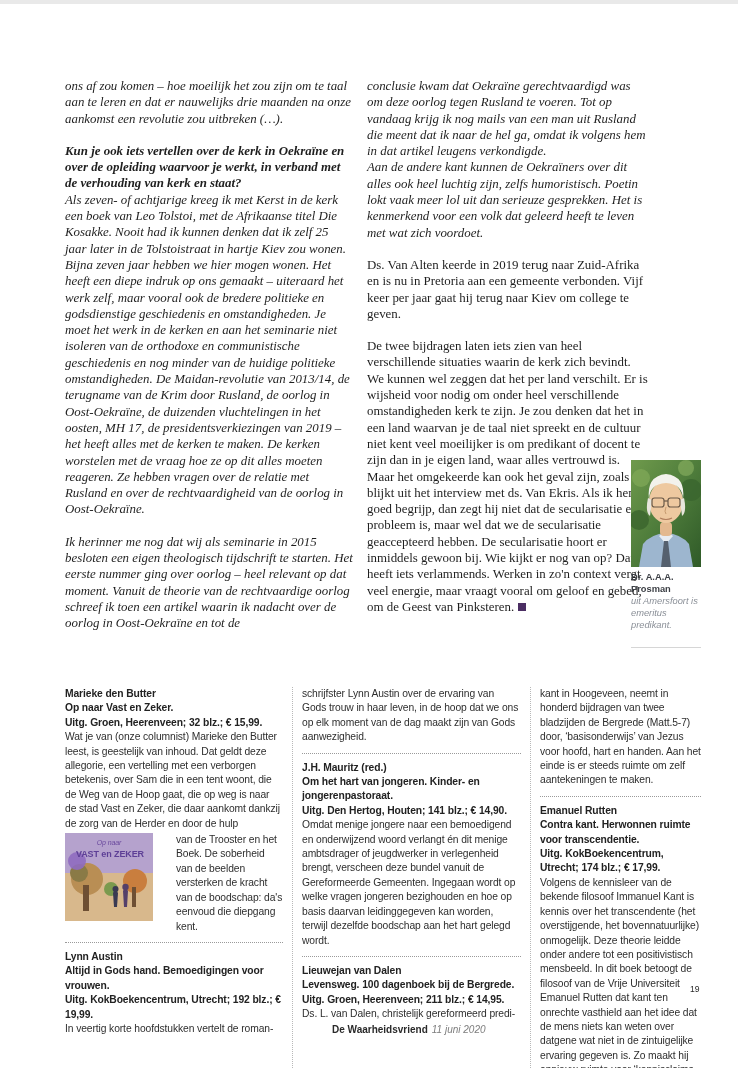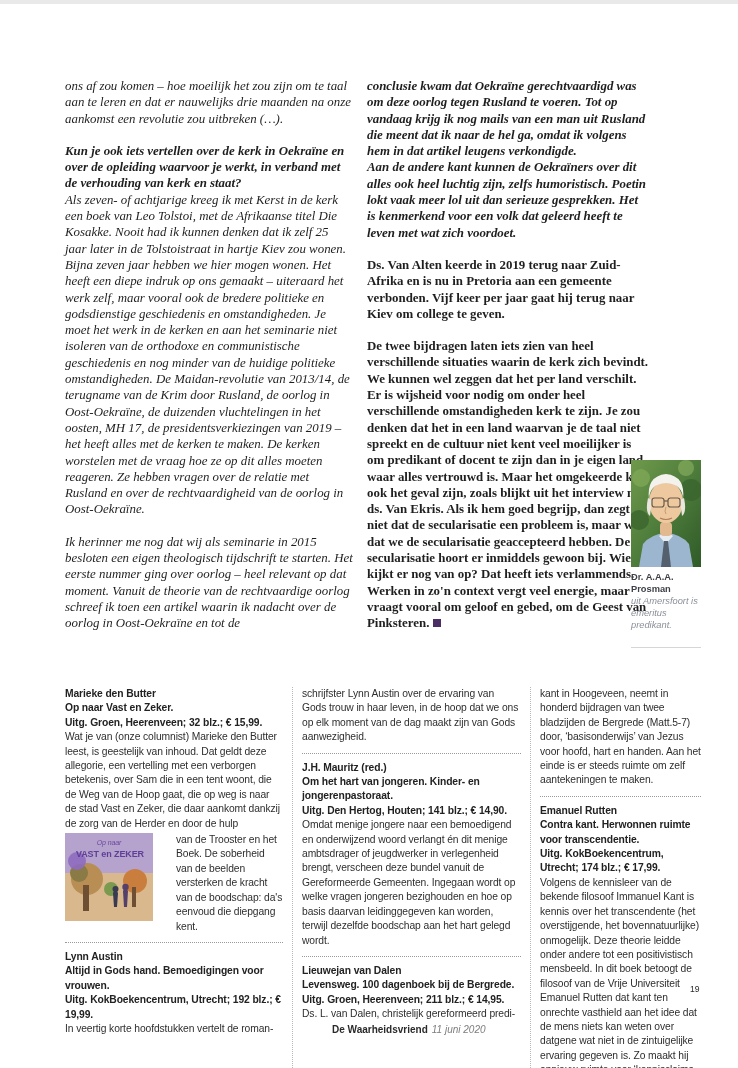--- a/index.html
+++ b/index.html
@@ -5,21 +5,21 @@
   html,body{margin:0;padding:0;background:#e9e9e9;}
   .page{
     position:relative;width:738px;height:1068px;background:#ffffff;
     margin:4px auto;overflow:hidden;
     font-family:"Liberation Sans",sans-serif;color:#2e2e2e;
   }
   
   .article{position:absolute;left:65px;top:74px;width:636px;display:flex;gap:14px;}
   .acol{font:italic 12.9px/16.3px "Liberation Serif",serif;color:#1f1f1f;}
   .acol-left{width:288px;}
-  .acol-right{width:282px;font-weight:bold;}
+  .acol-right{width:282px;}
   .para{margin:0 0 0 0;}
   .para + .para{margin-top:16px;}
   .para.no-gap{margin-top:0;}
   .q{font-weight:bold;}
   .roman{font-style:normal;}
   .pre{white-space:pre-line;}
   .endmark{display:inline-block;width:8px;height:8px;background:#4b2e63;margin-left:4px;vertical-align:baseline;}
   
   .portrait{position:absolute;left:631px;top:456px;width:70px;}
   .portrait svg{display:block;}

